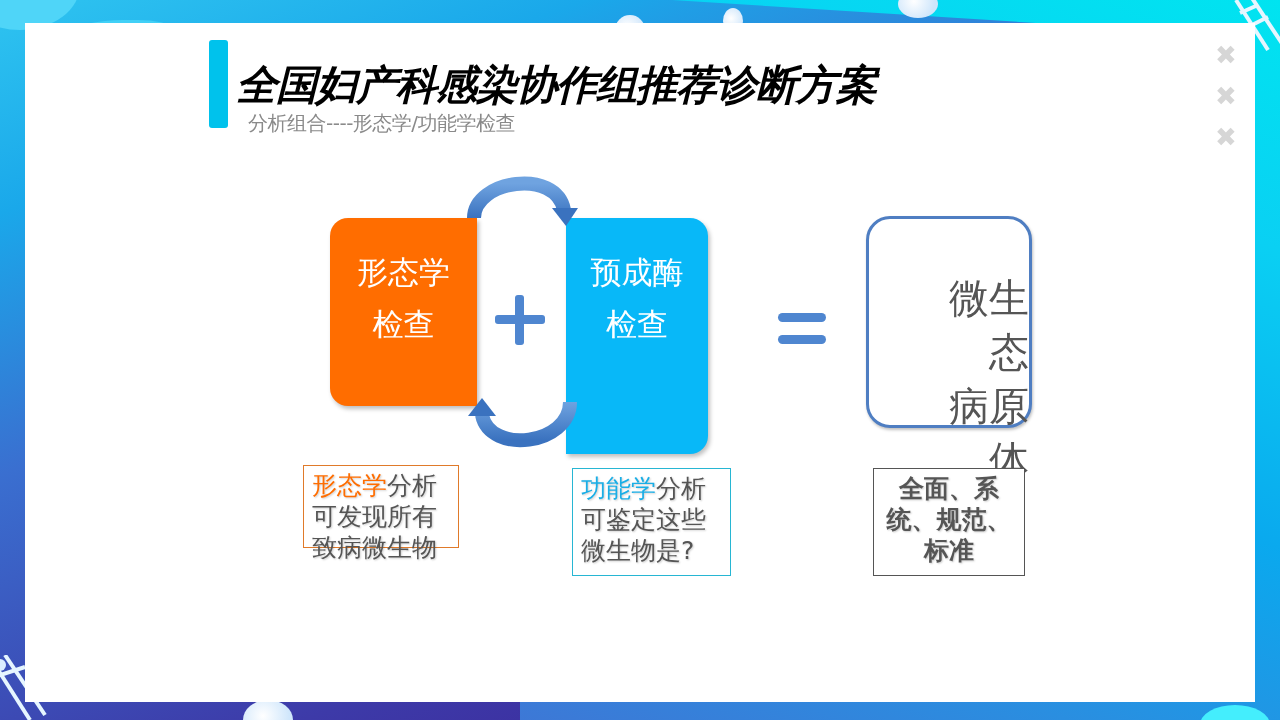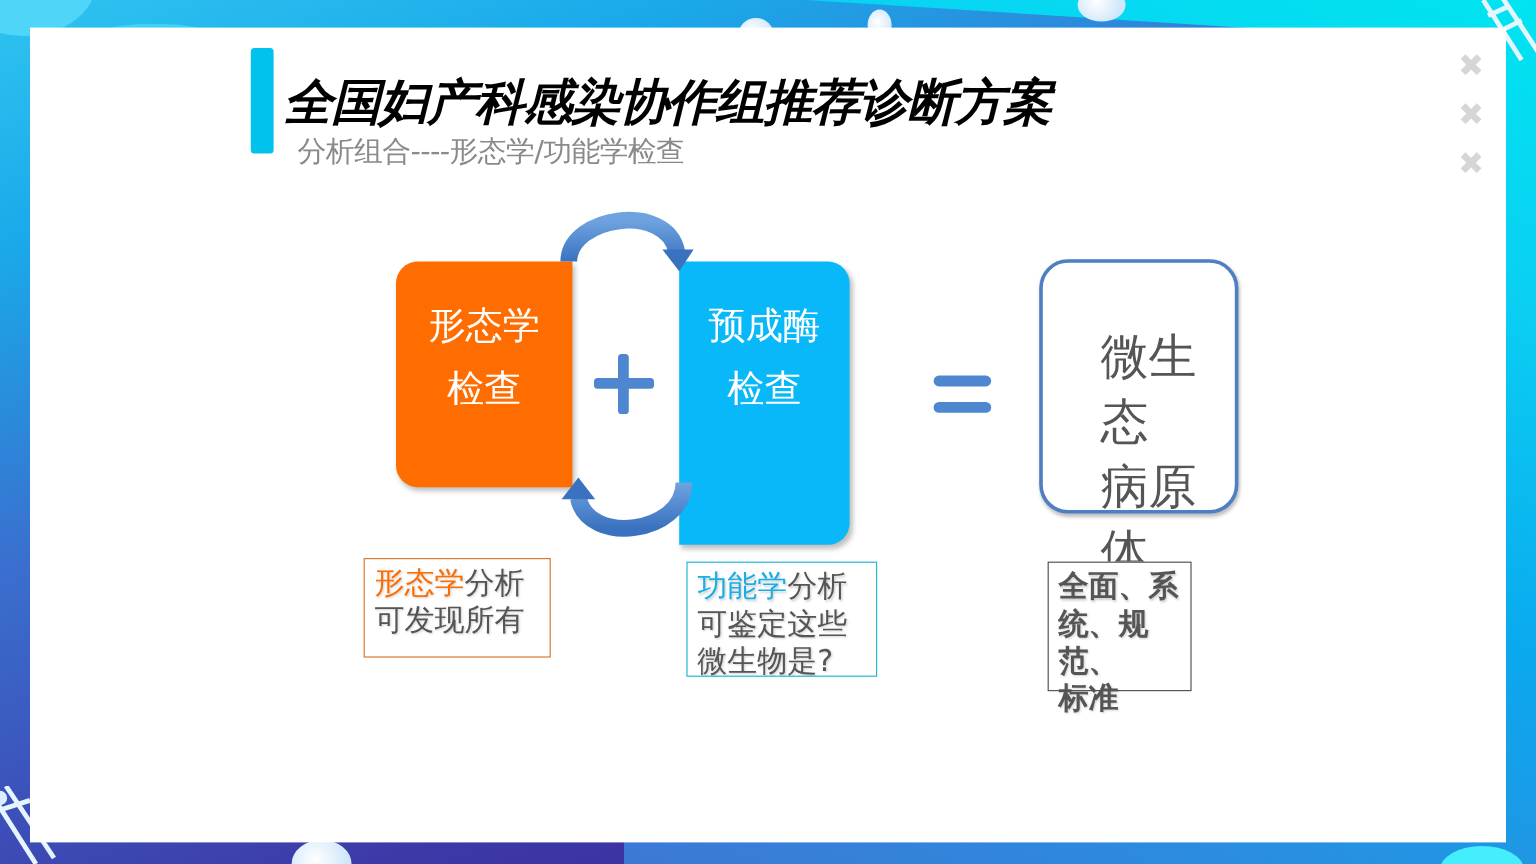--- a/index.html
+++ b/index.html
@@ -33,21 +33,21 @@
     background: #00c2ec; border-radius: 3px;
   }
   .title {
     position: absolute; left: 236px; top: 58px;
     font-size: 41px; font-weight: bold; color: #000000; letter-spacing: -1px;
     white-space: nowrap;
     font-style: italic;
   }
   .subtitle {
     position: absolute; left: 248px; top: 110px;
-    font-size: 24px; color: #8a8a8a; white-space: nowrap; letter-spacing: -0.5px;
+    font-size: 20px; color: #8a8a8a; white-space: nowrap; letter-spacing: -0.5px;
   }
   .x-mark {
     position: absolute; left: 1213px; width: 26px; height: 26px;
     color: #d6d6d6; font-size: 26px; font-weight: bold; line-height: 26px; text-align: center;
   }
   .box-orange {
     position: absolute; left: 330px; top: 218px; width: 147px; height: 188px;
     background: #ff6d00; border-radius: 18px 0 0 18px;
     box-shadow: 2px 3px 4px rgba(0,0,0,0.25);
   }
@@ -70,29 +70,29 @@
   .equals span { position: absolute; left: 0; width: 48px; height: 9px; background: #4f86d0; border-radius: 5px; }
   .equals span.a { top: 0; }
   .equals span.b { top: 22px; }
   .result-box {
     position: absolute; left: 866px; top: 216px; width: 166px; height: 212px;
     border: 3px solid #4f7ec2; border-radius: 24px; background: #ffffff;
     box-shadow: 1px 2px 3px rgba(0,0,0,0.25);
   }
   .result-text {
     position: absolute; left: 0; right: 0; top: 52px;
-    text-align: left; font-size: 40px; line-height: 54px; color: #555555; padding-left: 48px;
+    text-align: right; font-size: 40px; line-height: 54px; color: #555555; padding-left: 48px;
   }
   .note {
     position: absolute; background: #ffffff; font-size: 25px; line-height: 31px;
     color: #555555; padding: 4px 8px; text-shadow: 1px 1px 2px rgba(0,0,0,0.2);
   }
   .note.n1 { left: 303px; top: 465px; width: 156px; height: 83px; border: 1.5px solid #e07a2a; }
-  .note.n2 { left: 572px; top: 468px; width: 159px; height: 96px; border: 1.5px solid #27b6d3; }
-  .note.n3 { left: 873px; top: 468px; width: 120px; height: 108px; border: 1.5px solid #555555; font-weight: bold; }
+  .note.n2 { left: 572px; top: 468px; width: 159px; height: 108px; border: 1.5px solid #27b6d3; }
+  .note.n3 { left: 873px; top: 468px; width: 152px; height: 108px; border: 1.5px solid #555555; font-weight: bold; text-align: center; }
   .hl-orange { color: #ff6d00; }
   .hl-blue { color: #1aaee6; }
 </style>
 </head>
 <body>
 
 <div class="bg-topright"></div>
 <div class="blob b1"></div>
 <div class="blob b2"></div>
 <div class="bubble p1"></div>
@@ -165,20 +165,21 @@
 <div class="result-box">
   <div class="result-text">
     <div>微生态</div>
     <div>病原体</div>
   </div>
 </div>
 
 <div class="note n1">
   <div><span class="hl-orange">形态学</span><span>分析</span></div>
   <div>可发现所有</div>
+  <div>致病微生物</div>
 </div>
 
 <div class="note n2">
   <div><span class="hl-blue">功能学</span><span>分析</span></div>
   <div>可鉴定这些</div>
   <div>微生物是?</div>
 </div>
 
 <div class="note n3">
   <div>全面、系</div>

